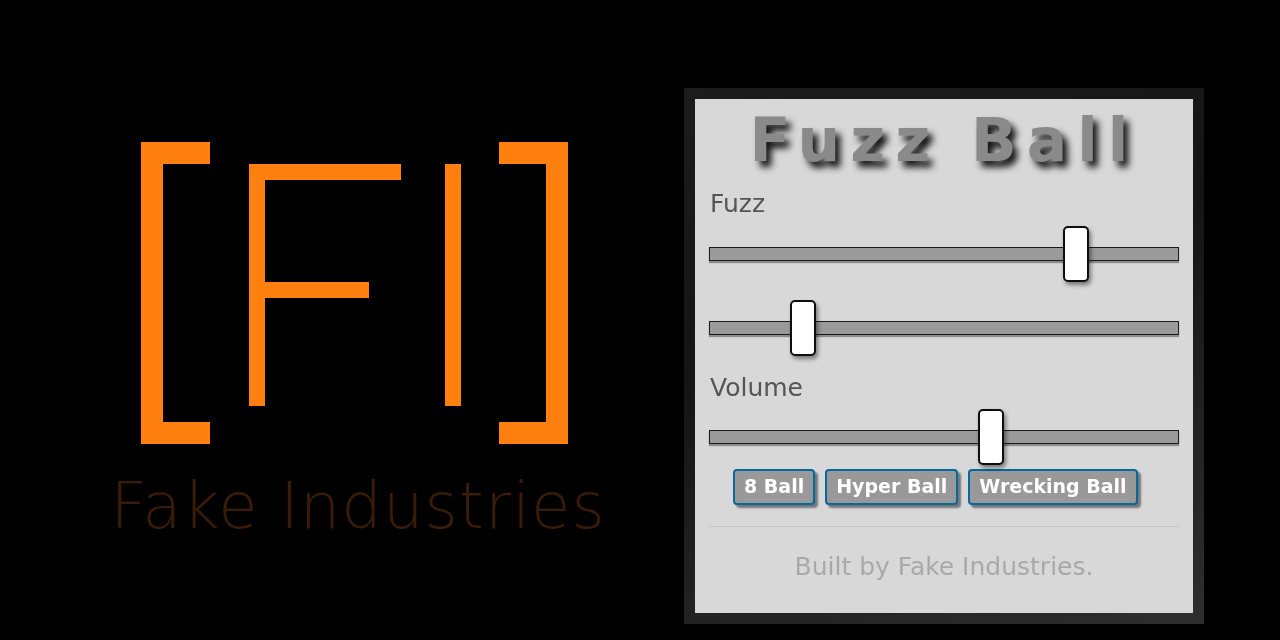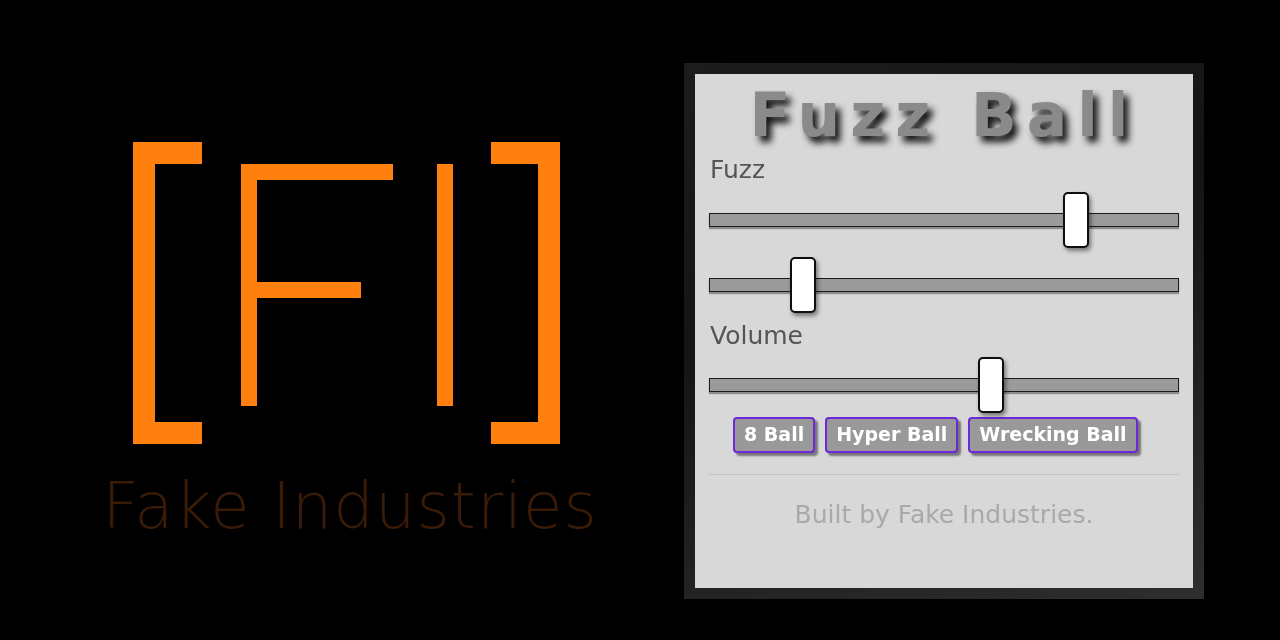--- a/index.html
+++ b/index.html
@@ -12,21 +12,21 @@
     width: 1280px;
     height: 640px;
     overflow: hidden;
     font-family: "Liberation Sans", sans-serif;
     position: relative;
   }
 
   
   #brand-area {
     position: absolute;
-    left: 0;
+    left: 8px;
     top: 0;
     width: 660px;
     height: 532px;
     background: #000000;
   }
 
   #logo-mark {
     position: absolute;
     left: 133px;
     top: 142px;
@@ -111,21 +111,21 @@
     color: #3a1b06;
     font-family: "DejaVu Sans", sans-serif;
     line-height: 1;
     white-space: nowrap;
   }
 
   
   #app-window {
     position: absolute;
     left: 684px;
-    top: 63px;
+    top: 88px;
     width: 520px;
     height: 536px;
     background: linear-gradient(160deg, #1c1c1c 0%, #141414 40%, #2e2e2e 100%);
     padding: 0;
     box-sizing: border-box;
   }
 
   #app-panel {
     position: absolute;
     left: 11px;
@@ -146,21 +146,21 @@
     font-weight: bold;
     letter-spacing: 10px;
     color: #8a8a8a;
     line-height: 1.05;
     text-shadow: 5px 6px 7px rgba(0,0,0,0.92);
     filter: blur(0.7px);
     white-space: nowrap;
     user-select: none;
   }
 
-  .control-group { margin-top: 9px; }
+  .control-group { margin-top: 18px; }
 
   .control-label {
     font-family: "DejaVu Sans", sans-serif;
     font-size: 25px;
     font-weight: 400;
     color: #555555;
     line-height: 1.1;
     margin: 0 0 0 1px;
   }
 
@@ -196,21 +196,21 @@
 
   
   #button-row {
     display: flex;
     gap: 10px;
     margin-top: 4px;
     padding-left: 24px;
   }
   .ball-button {
     background: #999999;
-    border: 2px solid #6d28d9;
+    border: 2px solid #0369a1;
     border-radius: 4px;
     color: #ffffff;
     font-family: "DejaVu Sans", sans-serif;
     font-size: 19px;
     font-weight: bold;
     padding: 5px 9px 6px 9px;
     line-height: 1.1;
     white-space: nowrap;
     box-shadow: 3px 3px 2px rgba(0,0,0,0.45);
     cursor: pointer;

